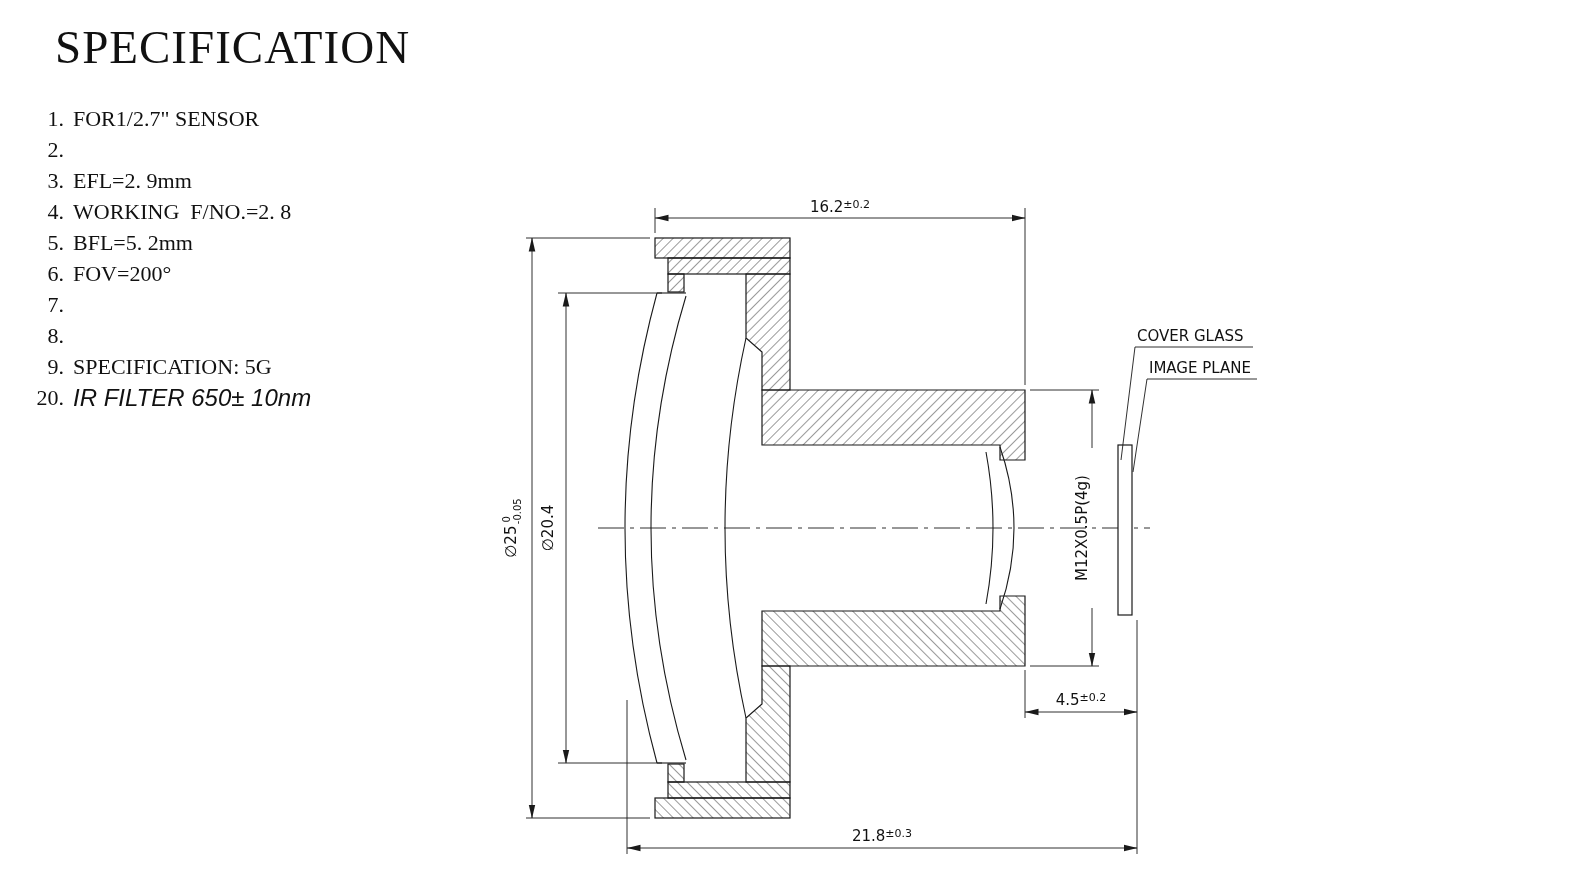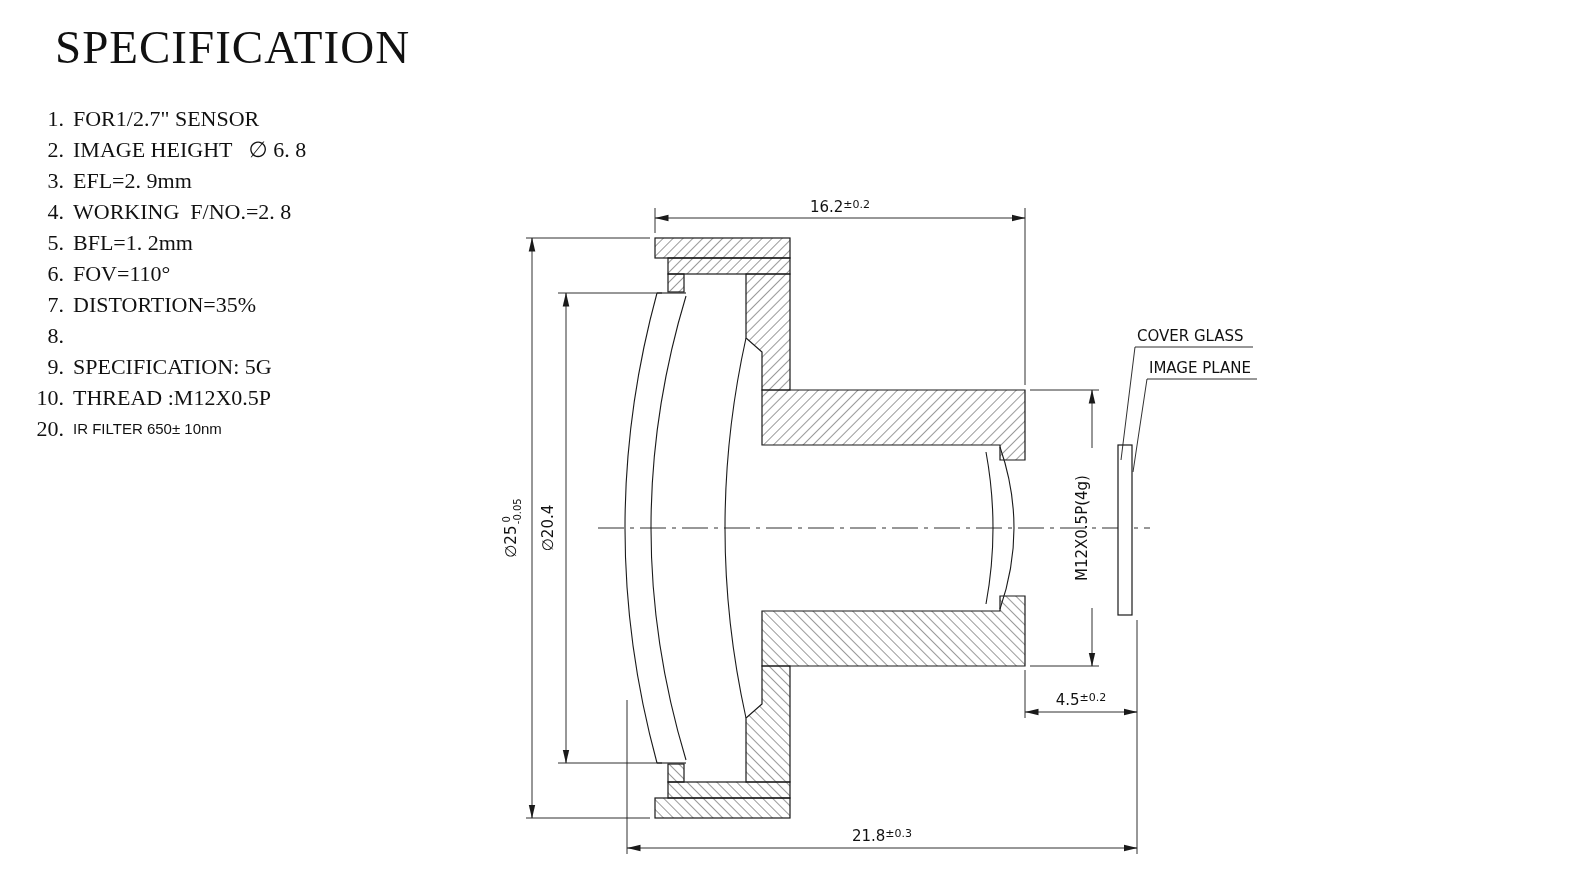--- a/index.html
+++ b/index.html
@@ -4,21 +4,21 @@
 <style>
   html,body{margin:0;padding:0;background:#ffffff;}
   .page{position:relative;width:1587px;height:882px;background:#fff;overflow:hidden;
         font-family:"Liberation Serif","DejaVu Serif",serif;color:#111;}
   .title{position:absolute;left:55px;top:20px;font-size:47px;font-weight:normal;
          letter-spacing:1px;margin:0;font-family:"Liberation Serif","DejaVu Serif",serif;text-align:right;}
   .spec-list{position:absolute;left:26px;top:103px;}
   .spec-row{display:flex;line-height:31px;font-size:22px;}
   .spec-row .num{display:inline-block;width:38px;text-align:right;padding-right:9px;}
   .spec-row .txt{white-space:pre;}
-  .spec-row .txt.sans{font-family:"Liberation Sans","DejaVu Sans",sans-serif;font-size:15px;}
+  .spec-row .txt.sans{font-family:"Liberation Sans","DejaVu Sans",sans-serif;font-size:24px;font-style:italic;}
   svg{position:absolute;left:0;top:0;}
   .metal rect,.metal path{fill:url(#hatch);stroke:#1a1a1a;stroke-width:1.2;}
   .glass path,.glass line{fill:none;stroke:#1a1a1a;stroke-width:1.1;}
   .cover-glass{fill:#fff;stroke:#1a1a1a;stroke-width:1.2;}
   .cl{stroke:#1a1a1a;stroke-width:0.9;stroke-dasharray:26 6 4 6;fill:none;}
   .dim,.ext,.ldr{stroke:#1a1a1a;stroke-width:0.9;fill:none;}
   .dimtxt{font-family:"DejaVu Sans","Liberation Sans",sans-serif;font-size:15px;fill:#111;}
   .lbltxt{font-family:"DejaVu Sans","Liberation Sans",sans-serif;font-size:15px;fill:#111;}
   .tol{font-size:11px;}
   .tolsm{font-size:10px;}
@@ -30,52 +30,46 @@
 
   <h1 class="title">SPECIFICATION</h1>
 
   <div class="spec-list">
     <div class="spec-row">
         <span class="num">1.</span>
         <span class="txt">FOR1/2.7" SENSOR</span>
       </div>
     <div class="spec-row">
         <span class="num">2.</span>
-        <span class="txt">IMAGE HEIGHT   ∅ 6. 8</span>
       </div>
     <div class="spec-row">
         <span class="num">3.</span>
         <span class="txt">EFL=2. 9mm</span>
       </div>
     <div class="spec-row">
         <span class="num">4.</span>
         <span class="txt">WORKING  F/NO.=2. 8</span>
       </div>
     <div class="spec-row">
         <span class="num">5.</span>
-        <span class="txt">BFL=1. 2mm</span>
+        <span class="txt">BFL=5. 2mm</span>
       </div>
     <div class="spec-row">
         <span class="num">6.</span>
-        <span class="txt">FOV=110°</span>
+        <span class="txt">FOV=200°</span>
       </div>
     <div class="spec-row">
         <span class="num">7.</span>
-        <span class="txt">DISTORTION=35%</span>
       </div>
     <div class="spec-row">
         <span class="num">8.</span>
       </div>
     <div class="spec-row">
         <span class="num">9.</span>
         <span class="txt">SPECIFICATION: 5G</span>
-      </div>
-    <div class="spec-row">
-        <span class="num">10.</span>
-        <span class="txt">THREAD :M12X0.5P</span>
       </div>
     <div class="spec-row">
         <span class="num">20.</span>
         <span class="txt sans">IR FILTER 650± 10nm</span>
       </div>
   </div>
 
   <svg viewBox="0 0 1587 882" width="1587" height="882">
     <defs>
       <pattern id="hatch" patternUnits="userSpaceOnUse" width="7" height="7" patternTransform="rotate(45)">

